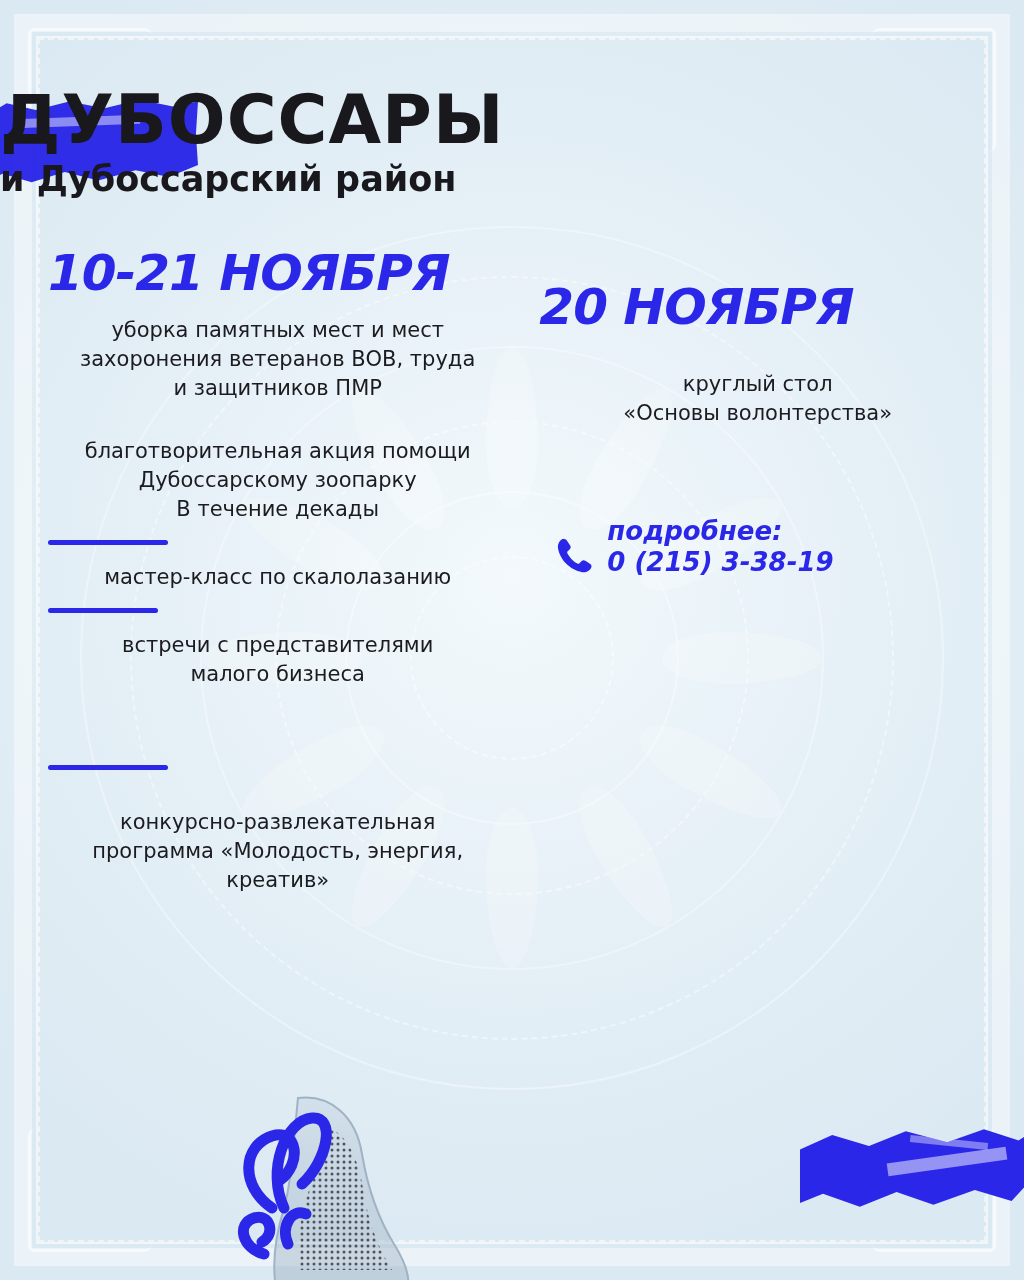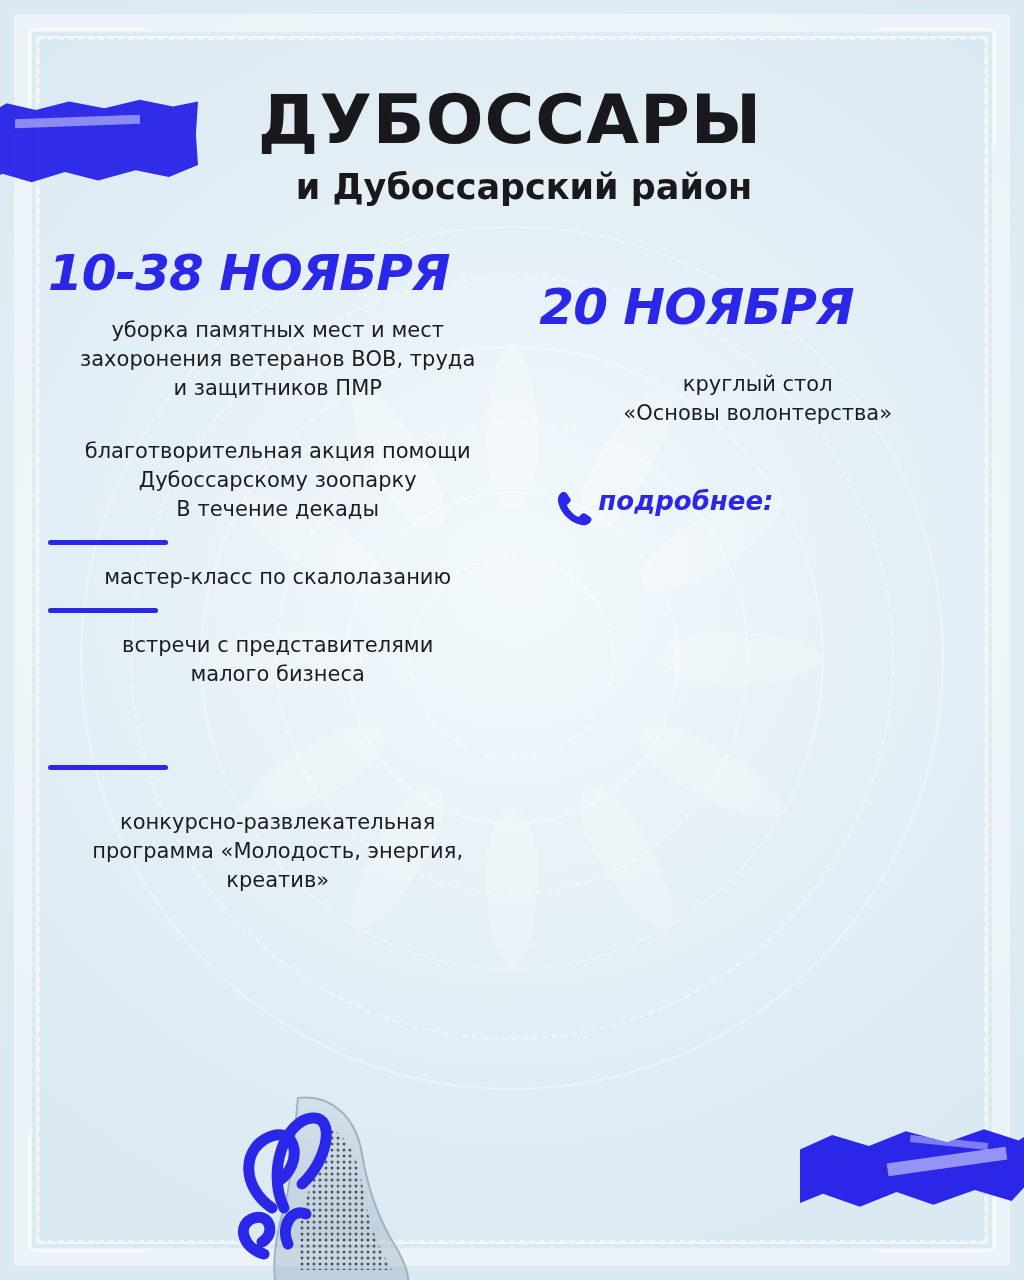--- a/index.html
+++ b/index.html
@@ -132,39 +132,38 @@
     background: rgba(255,255,255,.4);
     transform: rotate(6deg);
   }
 
   
   .header {
     position: absolute;
     left: 0;
     right: 4px;
     top: 86px;
-    text-align: center;
+    text-align: left;
   }
   .title-main {
     font-family: "DejaVu Sans", sans-serif;
     font-weight: bold;
     font-size: 68px;
     letter-spacing: 1px;
     color: #19181c;
     line-height: 1;
     margin: 0;
   }
   .title-sub {
     font-family: "DejaVu Sans", sans-serif;
     font-weight: bold;
     font-size: 35px;
     color: #19181c;
-    margin: 16px 0 0 0;
+    margin: 8px 0 0 0;
     line-height: 1;
-    padding-left: 28px;
   }
 
   
   .cols {
     position: absolute;
     top: 248px;
     left: 0;
     right: 0;
     display: flex;
     padding: 0 48px;
@@ -205,23 +204,23 @@
   }
   .divider.short { width: 110px; }
 
   .spacer-20 { height: 20px; }
   .spacer-34 { height: 34px; }
   .spacer-46 { height: 46px; }
 
   
   .contact {
     display: flex;
-    align-items: flex-start;
-    gap: 5px;
-    margin-top: 58px;
+    align-items: flex-end;
+    gap: 14px;
+    margin-top: 88px;
     padding-left: 14px;
   }
   .phone-icon { width: 40px; height: 44px; flex: none; }
   .contact-text {
     font-family: "DejaVu Sans", sans-serif;
     font-style: italic;
     font-weight: bold;
     color: #2b27e8;
     line-height: 1.18;
   }
@@ -275,21 +274,21 @@
   <div class="header">
     <h1 class="title-main">ДУБОССАРЫ</h1>
     <h2 class="title-sub">и Дубоссарский район</h2>
   </div>
 
   <div class="cols">
 
     <div class="col-left">
 
       <div>
-        <div class="date-head">10-38 НОЯБРЯ</div>
+        <div class="date-head">10-21 НОЯБРЯ</div>
         <p class="entry">уборка памятных мест и мест
 захоронения ветеранов ВОВ,  труда
 и защитников ПМР</p>
         <div class="spacer-20"></div>
         <p class="entry">благотворительная акция помощи
 Дубоссарскому зоопарку
 В течение декады</p>
         <div class="divider"></div>
         <p class="entry">мастер-класс по скалолазанию</p>
         <div class="divider short"></div>
@@ -322,20 +321,21 @@
         <p class="entry">круглый стол
 «Основы волонтерства»</p>
       </div>
 
       <div class="contact">
         <svg class="phone-icon" viewBox="0 0 24 24">
           <path d="M6.6 2.2c-.9 0-1.7.5-2.3 1.2C3.3 4.6 2.7 6.2 3 7.9c.6 3.6 2.6 7 5 9.4 2.4 2.4 5.8 4.4 9.4 5 1.7.3 3.3-.3 4.5-1.3.7-.6 1.2-1.4 1.2-2.3 0-.5-.3-1-.7-1.3l-3-2c-.7-.5-1.6-.4-2.2.2l-1.3 1.3c-.3.3-.8.4-1.2.2-1.3-.7-2.5-1.5-3.5-2.6-1.1-1-1.9-2.2-2.6-3.5-.2-.4-.1-.9.2-1.2l1.3-1.3c.6-.6.7-1.5.2-2.2l-2-3c-.3-.4-.8-.7-1.3-.7z" fill="#2b27e8"></path>
         </svg>
         <div class="contact-text">
           <div class="contact-label">подробнее:</div>
+          <div class="contact-number">0 (215) 3-38-19</div>
         </div>
       </div>
 
     </div>
   </div>
 
   <svg class="skate" viewBox="0 0 330 230">
     <defs>
       <pattern id="dots" width="6" height="6" patternUnits="userSpaceOnUse">
         <circle cx="2" cy="2" r="1.5" fill="#3b3b46"></circle>

